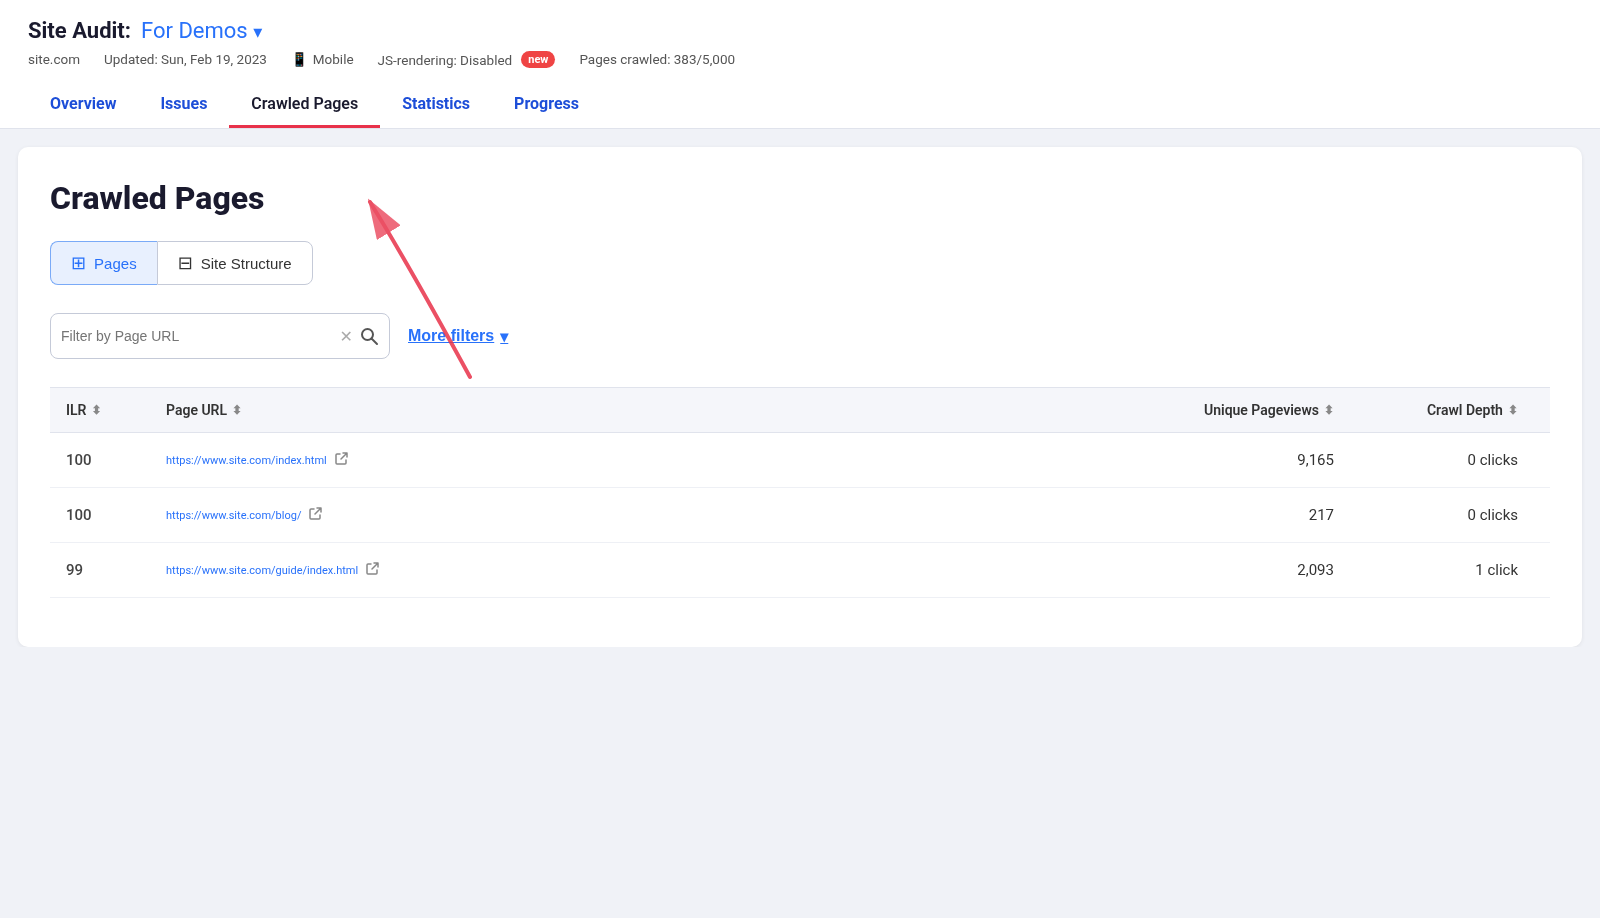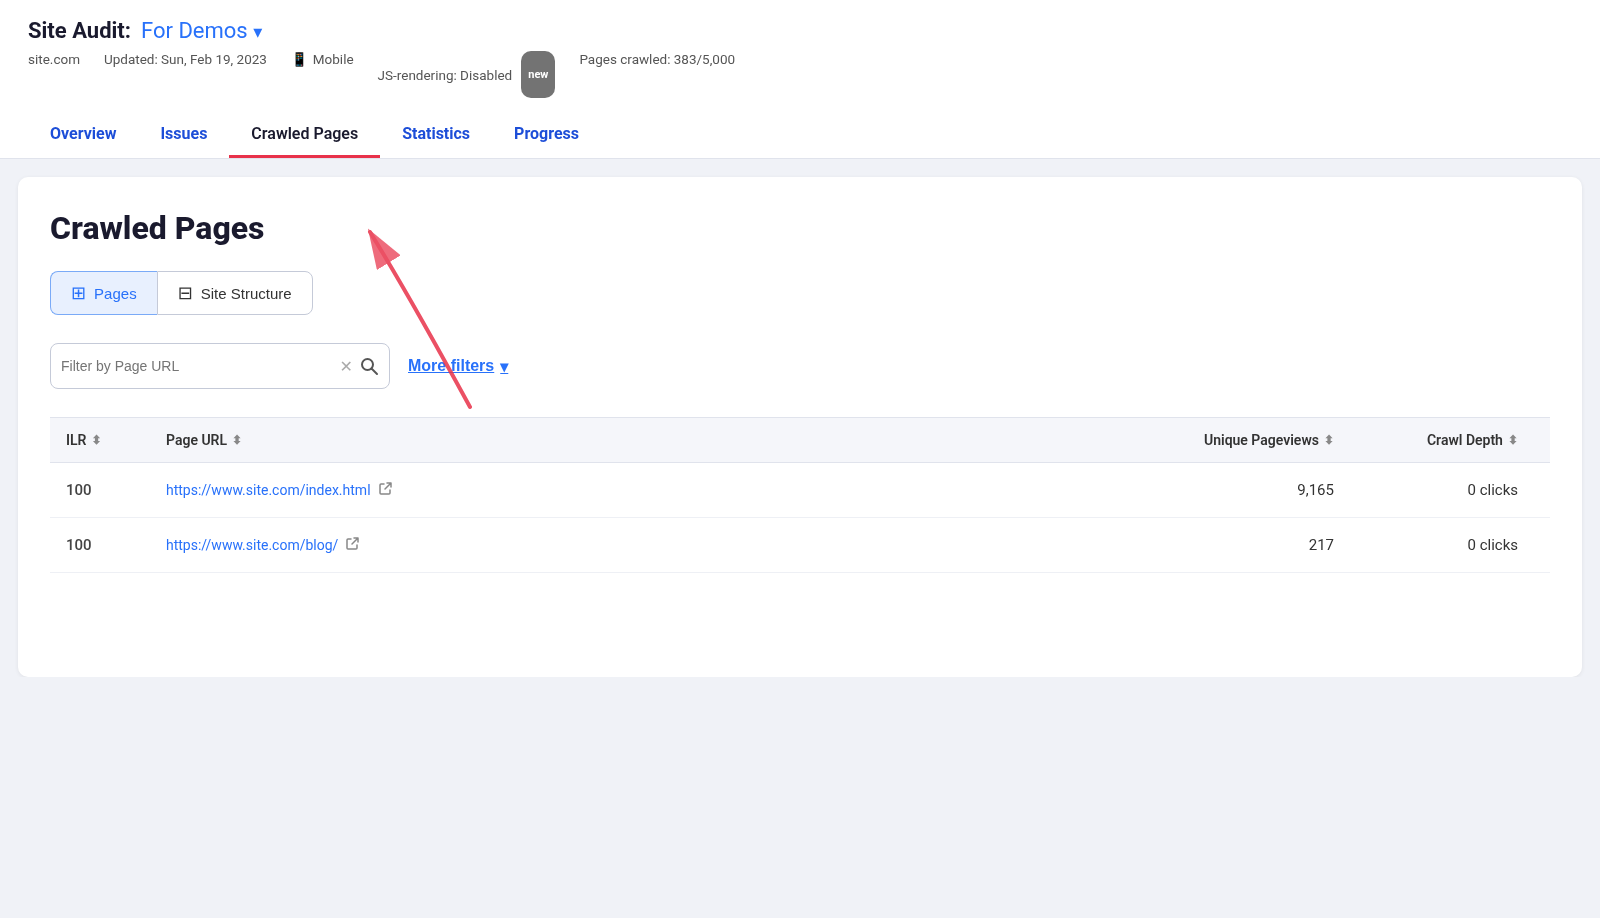--- a/index.html
+++ b/index.html
@@ -50,25 +50,25 @@
       margin-bottom: 14px;
     }
 
     .meta-item {
       display: flex;
       align-items: center;
       gap: 5px;
     }
 
     .new-badge {
-      background: #737373;
+      background: #ef4444;
       color: #fff;
       font-size: 11px;
       font-weight: 700;
-      padding: 17px 7px;
+      padding: 2px 7px;
       border-radius: 10px;
       margin-left: 4px;
     }
 
     .nav-tabs {
       display: flex;
       gap: 0;
       margin-top: 0;
     }
 
@@ -249,21 +249,21 @@
 
     .td-url {
       display: flex;
       align-items: center;
       gap: 7px;
     }
 
     .url-link {
       color: #2871fa;
       text-decoration: none;
-      font-size: 14px;
+      font-size: 11px;
     }
 
     .ext-link-icon {
       color: #888;
       font-size: 14px;
     }
 
     .td-pageviews {
       text-align: right;
     }
@@ -400,14 +400,28 @@
           <svg width="15" height="15" viewBox="0 0 15 15" fill="none">
               <path d="M6 3H3a1 1 0 00-1 1v8a1 1 0 001 1h8a1 1 0 001-1V9" stroke="#888" stroke-width="1.5" stroke-linecap="round"></path>
               <path d="M9 2h4v4M13 2L7 8" stroke="#888" stroke-width="1.5" stroke-linecap="round" stroke-linejoin="round"></path>
             </svg>
         </span>
       </div>
       <div class="td td-pageviews">217</div>
       <div class="td td-depth">0 clicks</div>
     </div>
 
+    <div class="table-row">
+      <div class="td td-ilr">99</div>
+      <div class="td td-url">
+        <a class="url-link" href="#">https://www.site.com/guide/index.html</a>
+        <span class="ext-link-icon">
+          <svg width="15" height="15" viewBox="0 0 15 15" fill="none">
+              <path d="M6 3H3a1 1 0 00-1 1v8a1 1 0 001 1h8a1 1 0 001-1V9" stroke="#888" stroke-width="1.5" stroke-linecap="round"></path>
+              <path d="M9 2h4v4M13 2L7 8" stroke="#888" stroke-width="1.5" stroke-linecap="round" stroke-linejoin="round"></path>
+            </svg>
+        </span>
+      </div>
+      <div class="td td-pageviews">2,093</div>
+      <div class="td td-depth">1 click</div>
+    </div>
   </div>
 </div>
 
 </body></html>

